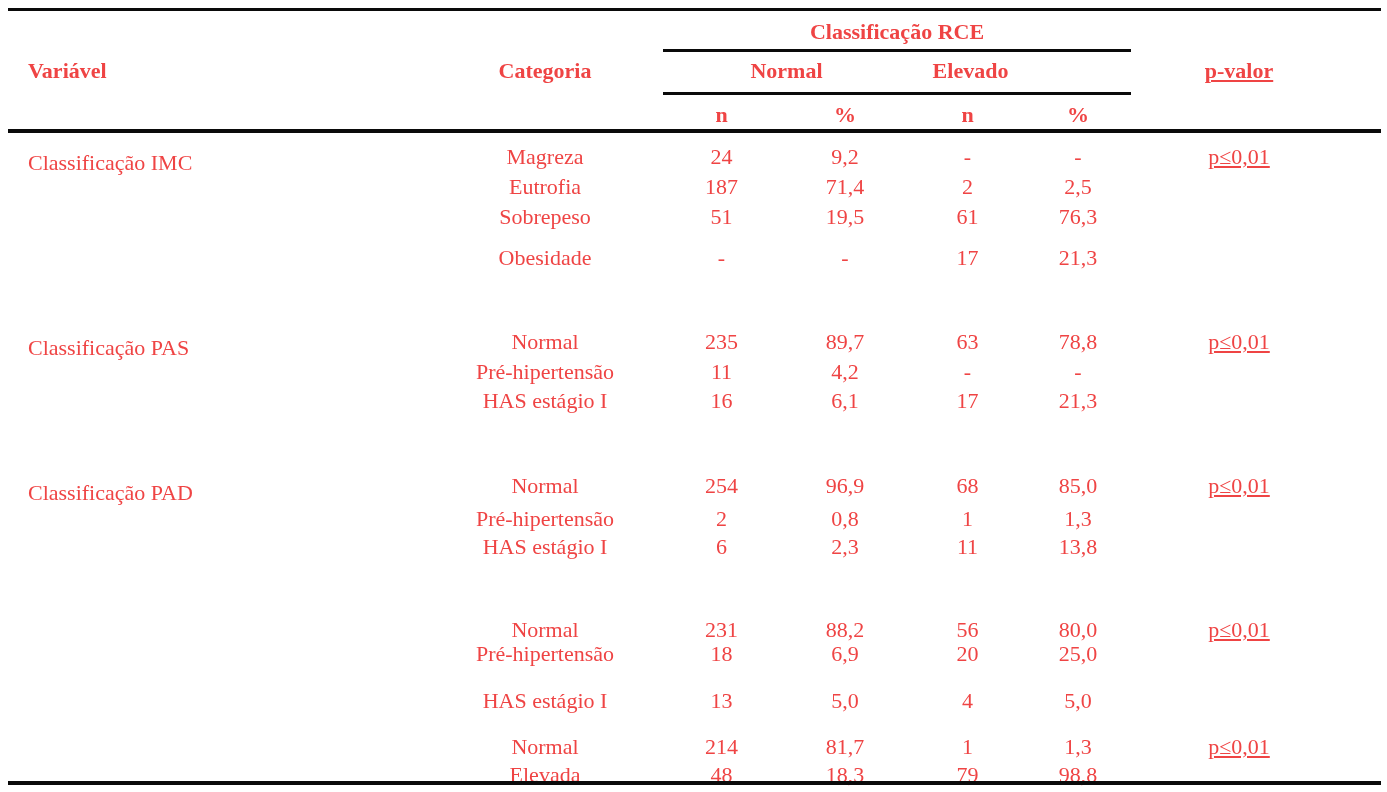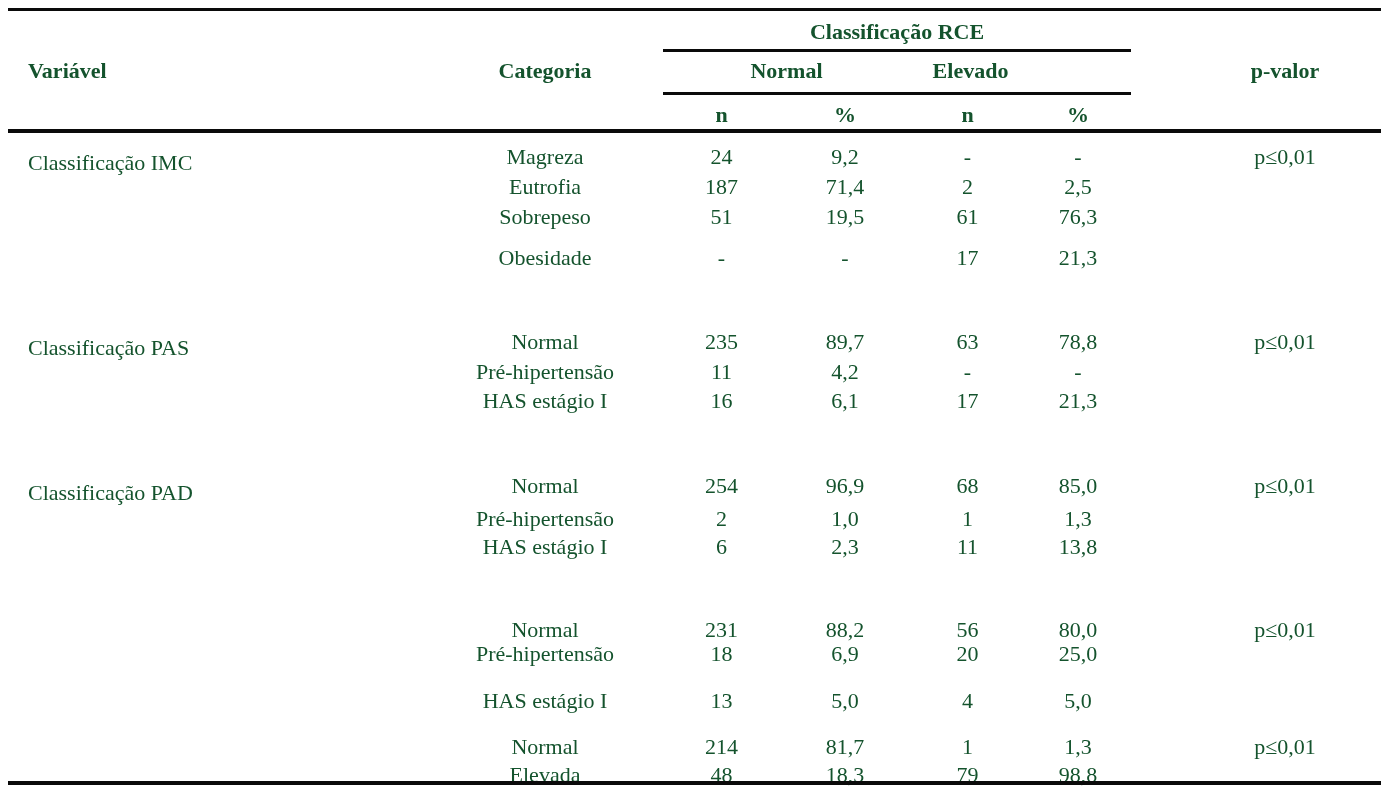--- a/index.html
+++ b/index.html
@@ -1,21 +1,21 @@
 <!DOCTYPE html>
 <html><head>
 <meta charset="utf-8">
 <style>
   html,body{margin:0;padding:0;background:#ffffff;}
   .sheet{
     position:relative;
     width:1387px;height:792px;
     background:#ffffff;
     font-family:"Liberation Serif","DejaVu Serif",serif;
-    color:#14532d;
+    color:#ef4444;
     overflow:hidden;
   }
   .rule{position:absolute;background:#0a0a0a;z-index:5;}
   .rule-top{left:8px;width:1373px;top:8px;height:3px;}
   .rule-rce{left:663px;width:468px;top:49px;height:3px;}
   .rule-sub{left:663px;width:468px;top:92px;height:3px;}
   .rule-mid{left:8px;width:1373px;top:129px;height:4px;}
   .rule-bottom{left:8px;width:1373px;top:781px;height:4px;}
 
   .cell{
@@ -25,21 +25,21 @@
     z-index:2;
   }
   .h{font-weight:bold;}
 
   .c-var{left:28px;width:400px;text-align:left;}
   .c-cat{left:425px;width:240px;}
   .c-n1{left:663px;width:117px;}
   .c-p1{left:780px;width:130px;}
   .c-n2{left:910px;width:115px;}
   .c-p2{left:1025px;width:106px;}
-  .c-pv{left:1200px;width:170px;}
+  .c-pv{left:1154px;width:170px;text-decoration:underline;}
   .c-normal{left:663px;width:247px;}
   .c-elevado{left:860px;width:221px;}
   .c-rce{left:663px;width:468px;}
 
   .row{position:absolute;left:0;width:100%;height:26px;z-index:2;padding-left:42px;}
   .row .cell{top:0;}
 </style>
 </head>
 <body>
 
@@ -124,21 +124,21 @@
     <span class="cell c-cat">Normal</span>
     <span class="cell c-n1">254</span>
     <span class="cell c-p1">96,9</span>
     <span class="cell c-n2">68</span>
     <span class="cell c-p2">85,0</span>
     <span class="cell c-pv">p≤0,01</span>
   </div>
   <div class="row" style="top:506px">
     <span class="cell c-cat">Pré-hipertensão</span>
     <span class="cell c-n1">2</span>
-    <span class="cell c-p1">1,0</span>
+    <span class="cell c-p1">0,8</span>
     <span class="cell c-n2">1</span>
     <span class="cell c-p2">1,3</span>
   </div>
   <div class="row" style="top:534px">
     <span class="cell c-cat">HAS estágio I</span>
     <span class="cell c-n1">6</span>
     <span class="cell c-p1">2,3</span>
     <span class="cell c-n2">11</span>
     <span class="cell c-p2">13,8</span>
   </div>

